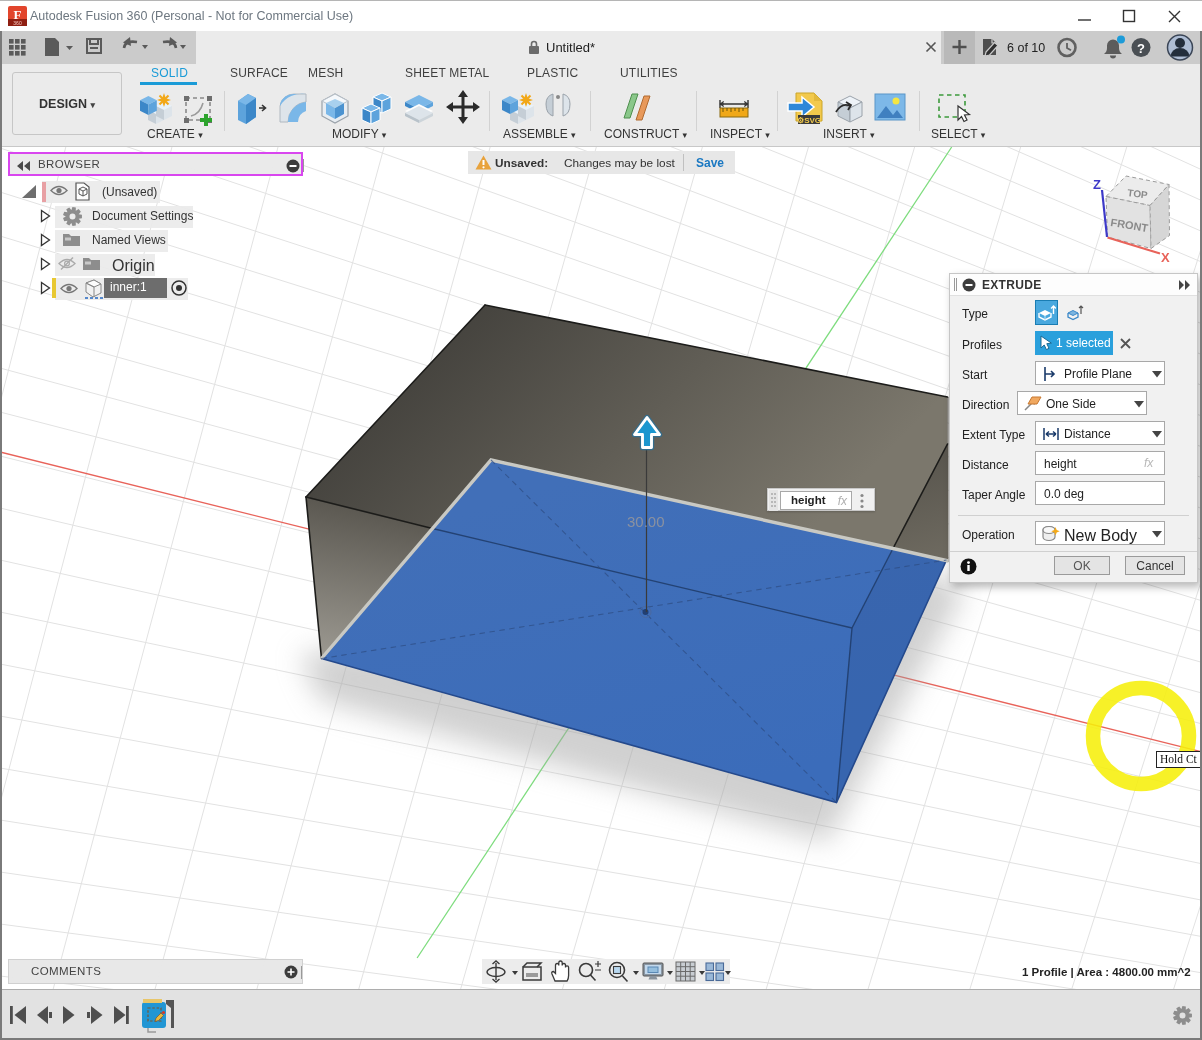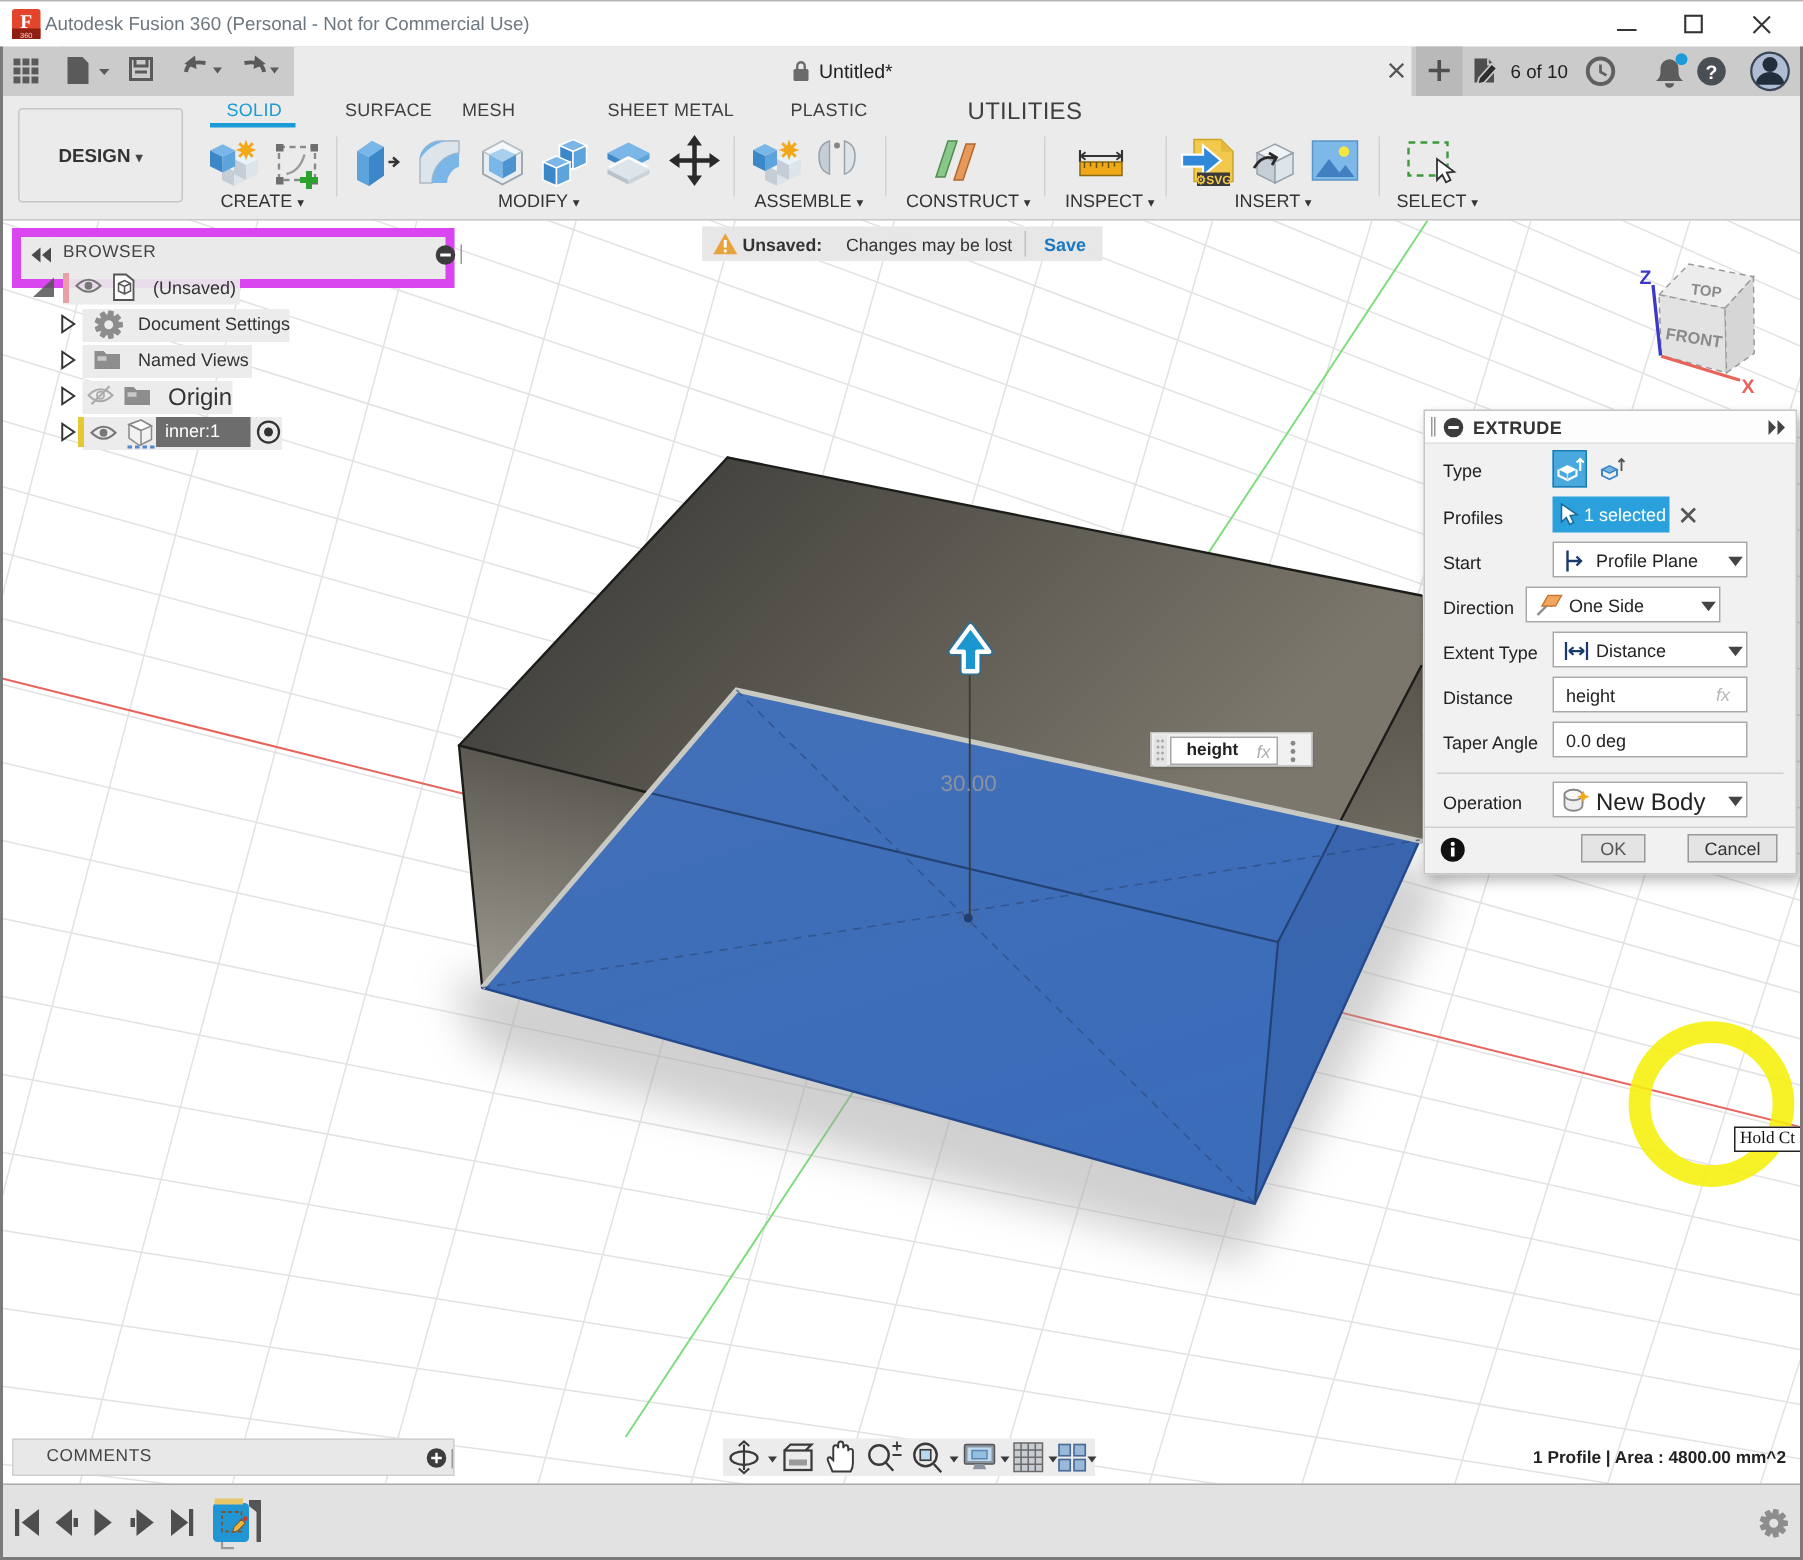--- a/index.html
+++ b/index.html
@@ -194,21 +194,21 @@
     </svg>
 <div class="abs" style="left:1007px;top:10px;font-size:12.5px;color:#222">6 of 10</div>
 </div>
 <div class="abs" style="left:0;top:64px;width:1202px;height:83px;background:#ebebeb;border-bottom:1px solid #c8c8c8">
 <div class="abs" style="left:12px;top:8px;width:110px;height:63px;background:#ebebeb;border:1px solid #c6c6c6;border-radius:3px;text-align:center;line-height:63px;font-size:12.5px;font-weight:bold;color:#333">DESIGN <span style="font-size:9px;color:#444">▾</span></div>
 <div class="abs" style="left:151px;top:2px;font-size:12px;letter-spacing:.2px;color:#1a9bd7;font-weight:normal">SOLID</div>
 <div class="abs" style="left:230px;top:2px;font-size:12px;letter-spacing:.2px;color:#3f3f3f;font-weight:normal">SURFACE</div>
 <div class="abs" style="left:308px;top:2px;font-size:12px;letter-spacing:.2px;color:#3f3f3f;font-weight:normal">MESH</div>
 <div class="abs" style="left:405px;top:2px;font-size:12px;letter-spacing:.2px;color:#3f3f3f;font-weight:normal">SHEET METAL</div>
 <div class="abs" style="left:527px;top:2px;font-size:12px;letter-spacing:.2px;color:#3f3f3f;font-weight:normal">PLASTIC</div>
-<div class="abs" style="left:645px;top:2px;font-size:16px;letter-spacing:.2px;color:#3f3f3f;font-weight:normal">UTILITIES</div>
+<div class="abs" style="left:620px;top:2px;font-size:12px;letter-spacing:.2px;color:#3f3f3f;font-weight:normal">UTILITIES</div>
 <div class="abs" style="left:140px;top:18px;width:57px;height:3px;background:#1a9bd7"></div>
 <div class="abs" style="left:147px;top:63px;width:60px;font-size:12px;color:#333;white-space:nowrap">CREATE <span style="font-size:9px">▾</span></div>
 <div class="abs" style="left:332px;top:63px;width:60px;font-size:12px;color:#333;white-space:nowrap">MODIFY <span style="font-size:9px">▾</span></div>
 <div class="abs" style="left:503px;top:63px;width:78px;font-size:12px;color:#333;white-space:nowrap">ASSEMBLE <span style="font-size:9px">▾</span></div>
 <div class="abs" style="left:604px;top:63px;width:84px;font-size:12px;color:#333;white-space:nowrap">CONSTRUCT <span style="font-size:9px">▾</span></div>
 <div class="abs" style="left:710px;top:63px;width:62px;font-size:12px;color:#333;white-space:nowrap">INSPECT <span style="font-size:9px">▾</span></div>
 <div class="abs" style="left:823px;top:63px;width:56px;font-size:12px;color:#333;white-space:nowrap">INSERT <span style="font-size:9px">▾</span></div>
 <div class="abs" style="left:931px;top:63px;width:56px;font-size:12px;color:#333;white-space:nowrap">SELECT <span style="font-size:9px">▾</span></div>
 <div class="abs" style="left:224px;top:27px;width:1px;height:40px;background:#d2d2d2"></div>
 <div class="abs" style="left:489px;top:27px;width:1px;height:40px;background:#d2d2d2"></div>
@@ -330,21 +330,21 @@
         <rect x="1" y="2" width="30" height="26" fill="#7db8e8" stroke="#5a96c8" stroke-width="1"></rect>
         <circle cx="22" cy="9" r="3.5" fill="#f5e642"></circle>
         <path d="M3 26 l9 -12 l7 9 l4 -5 l6 8 z" fill="#4080c0"></path>
       </g>
       <g transform="translate(938,4)">
         <rect x="1" y="3" width="26" height="22" fill="none" stroke="#3c9a3c" stroke-width="1.6" stroke-dasharray="4.5,3.5"></rect>
         <path d="M20 14 l0 14 l3.5 -3.5 l2.5 5 l3 -1.5 l-2.5 -5 l5 -0.5 z" fill="#fff" stroke="#333" stroke-width="1.2"></path>
       </g>
     </svg>
 </div>
-<div class="abs" style="left:8px;top:152px;width:295px;height:40px;background:rgba(233,233,233,.97);border:6px solid #d946ef">
+<div class="abs" style="left:8px;top:152px;width:295px;height:24px;background:rgba(233,233,233,.97);border:2px solid #d946ef">
     <svg class="abs" style="left:6px;top:6px" width="16" height="12" viewBox="0 0 16 12">
       <path d="M7 1 L1 6 L7 11 z M14 1 L8 6 L14 11 z" fill="#4a4a4a"></path>
     </svg>
     <div class="abs" style="left:28px;top:4px;font-size:11.5px;color:#444;letter-spacing:.4px">BROWSER</div>
     <svg class="abs" style="left:276px;top:5px" width="14" height="14" viewBox="0 0 14 14">
       <circle cx="7" cy="7" r="6.5" fill="#3c3c3c"></circle>
       <rect x="3.5" y="6" width="7" height="2" fill="#fff"></rect>
     </svg>
     <div class="abs" style="left:293px;top:5px;width:1px;height:13px;background:#999"></div>
   </div>
@@ -539,21 +539,21 @@
       <svg class="abs" style="left:116px;top:9px" width="10" height="7" viewBox="0 0 10 7">
         <path d="M0 0 h10 L5 6.5 z" fill="#444"></path>
       </svg>
     </div>
     <div class="abs" style="left:0;top:277px;width:247px;height:1px;background:#d0d0d0"></div>
     <svg class="abs" style="left:10px;top:284px" width="17" height="17" viewBox="0 0 17 17">
       <circle cx="8.5" cy="8.5" r="8" fill="#111"></circle>
       <rect x="7.3" y="7" width="2.4" height="6" fill="#fff"></rect>
       <circle cx="8.5" cy="4.6" r="1.4" fill="#fff"></circle>
     </svg>
-    <div class="abs" style="left:104px;top:282px;width:43px;height:19px;background:#e4e4e4;border:1px solid #9a9a9a;text-align:center;font-size:12px;color:#555;line-height:18px">OK</div>
+    <div class="abs" style="left:104px;top:282px;width:56px;height:19px;background:#e4e4e4;border:1px solid #9a9a9a;text-align:center;font-size:12px;color:#555;line-height:18px">OK</div>
     <div class="abs" style="left:175px;top:282px;width:60px;height:19px;background:#e4e4e4;border:1px solid #9a9a9a;text-align:center;font-size:12px;color:#333;line-height:18px">Cancel</div>
   </div>
 <div class="abs" style="left:1156px;top:751px;width:60px;height:17px;background:#fff;border:1px solid #222">
     <span style="position:absolute;left:3px;top:1px;font-size:11.5px;font-family:Liberation Serif, serif;color:#111;white-space:nowrap">Hold Ct</span>
   </div>
 <div class="abs" style="left:8px;top:959px;width:295px;height:25px;background:rgba(231,231,231,.97);border:1px solid #d0d0d0">
     <div class="abs" style="left:22px;top:5px;font-size:11.5px;color:#444;letter-spacing:.4px">COMMENTS</div>
     <svg class="abs" style="left:275px;top:5px" width="14" height="14" viewBox="0 0 14 14">
       <circle cx="7" cy="7" r="6.5" fill="#3c3c3c"></circle>
       <path d="M7 3.5 v7 M3.5 7 h7" stroke="#fff" stroke-width="1.6"></path>

